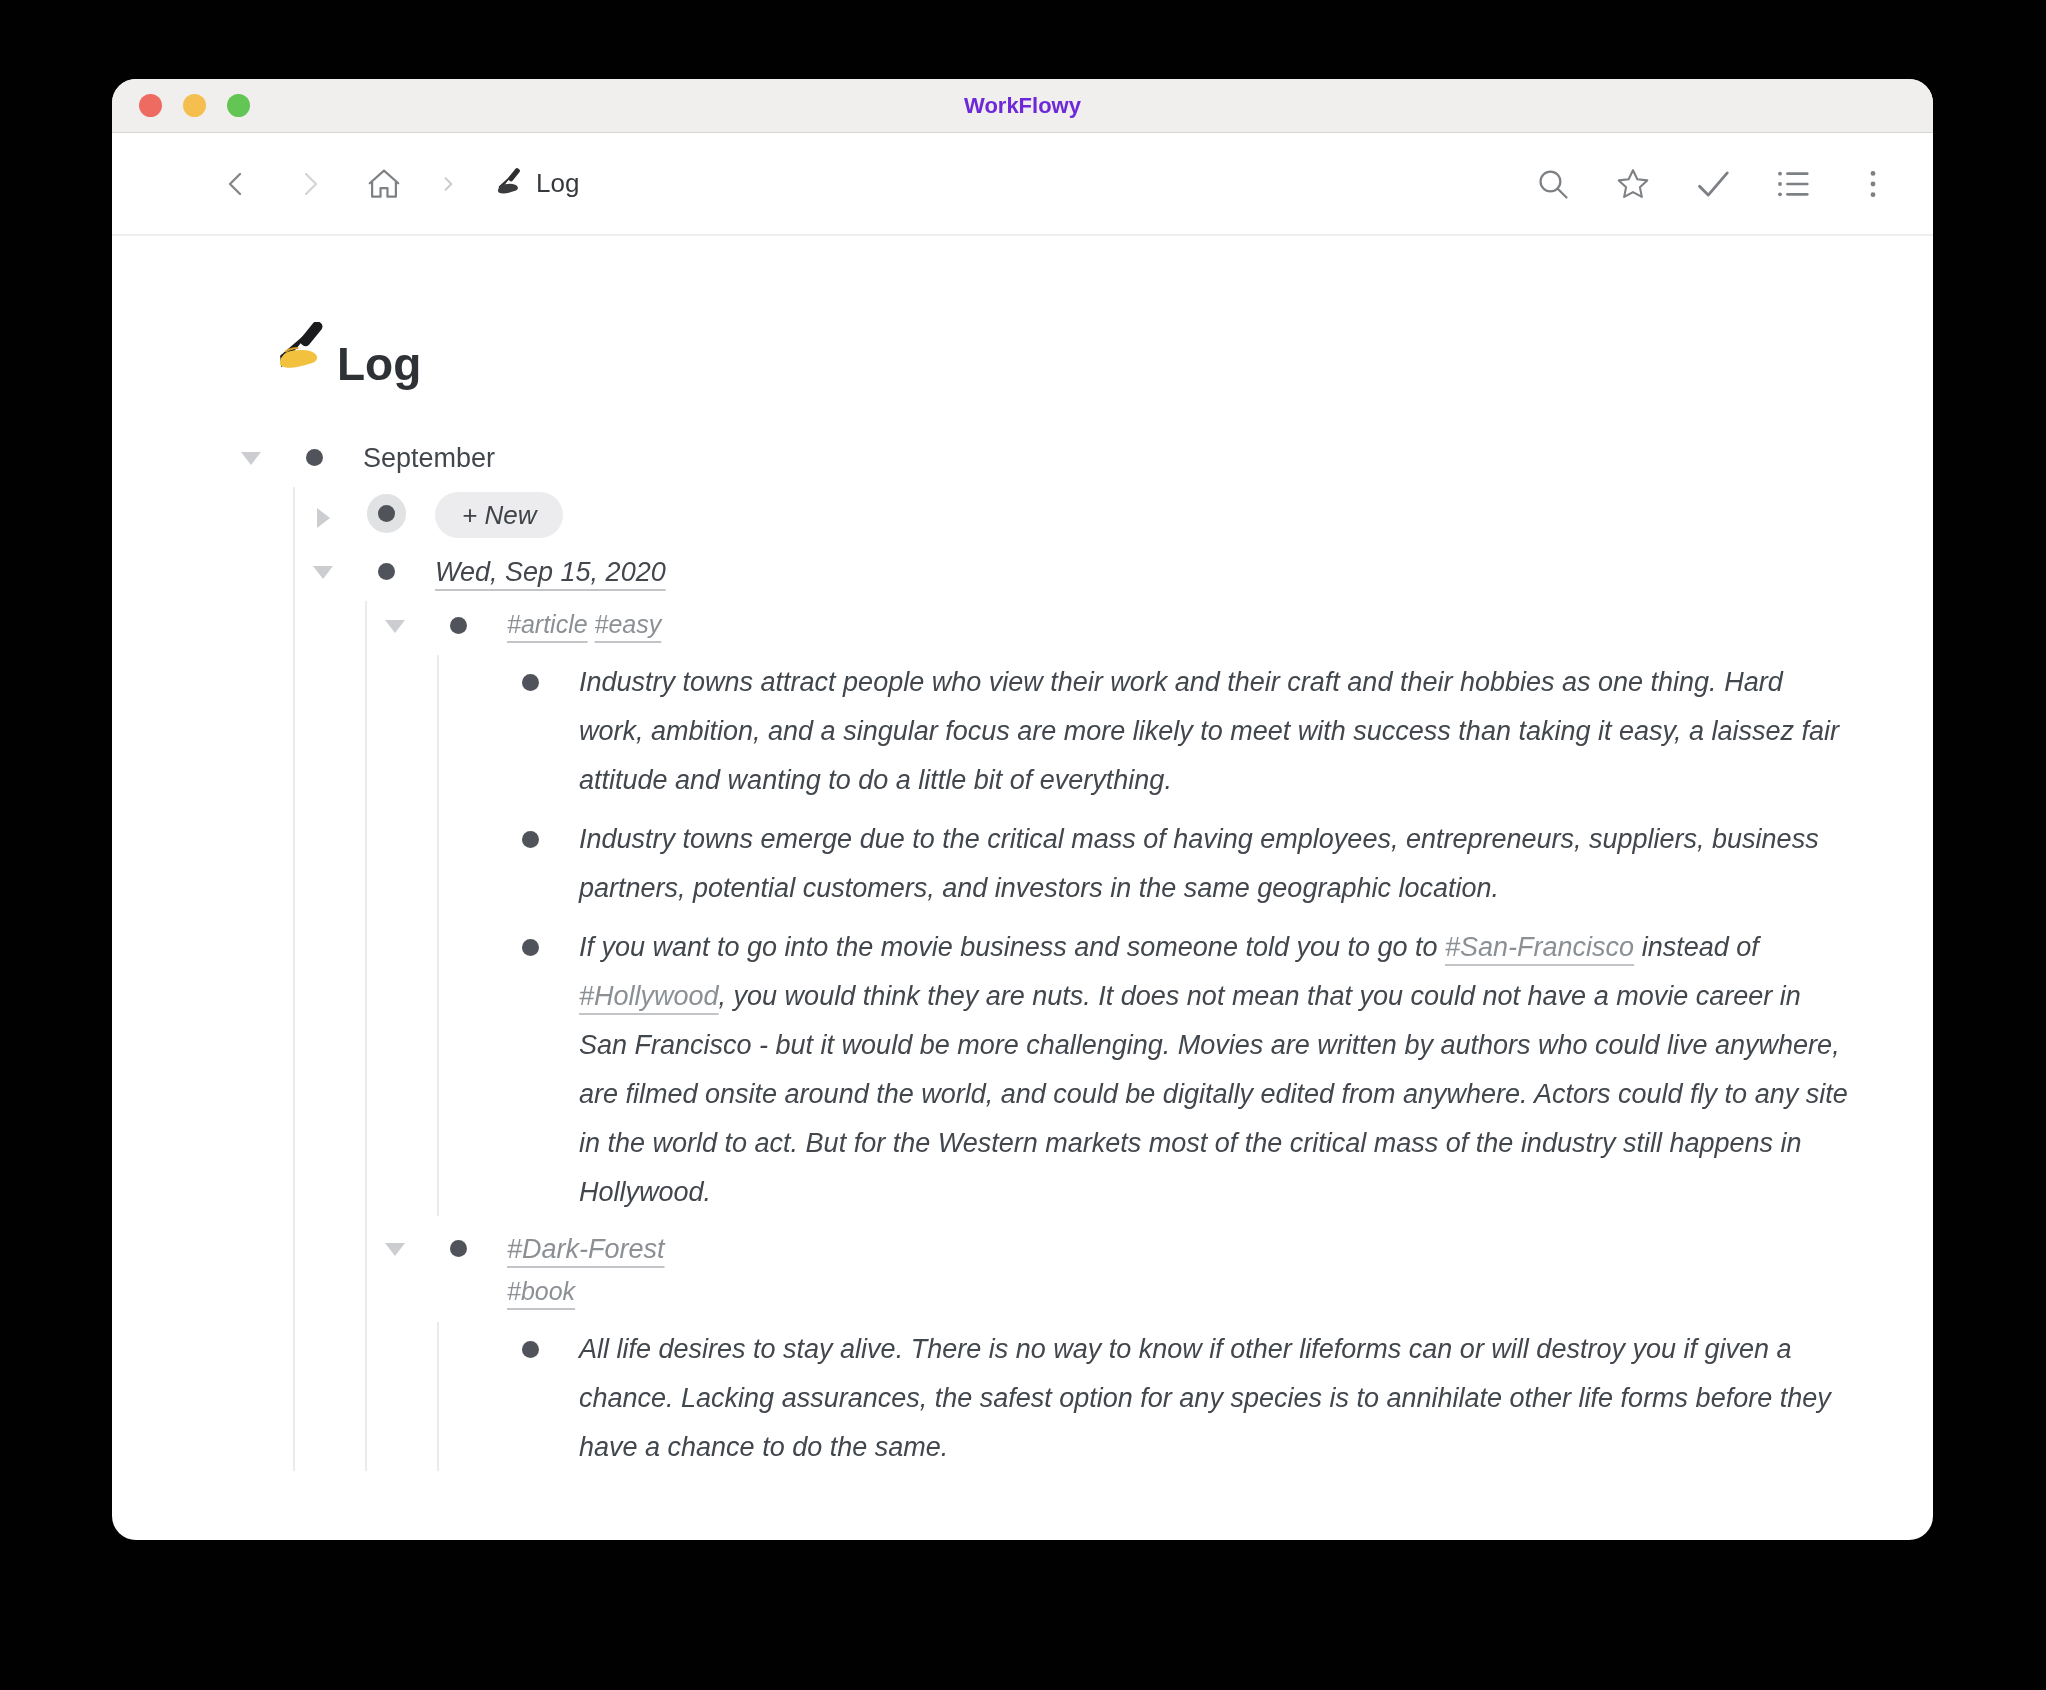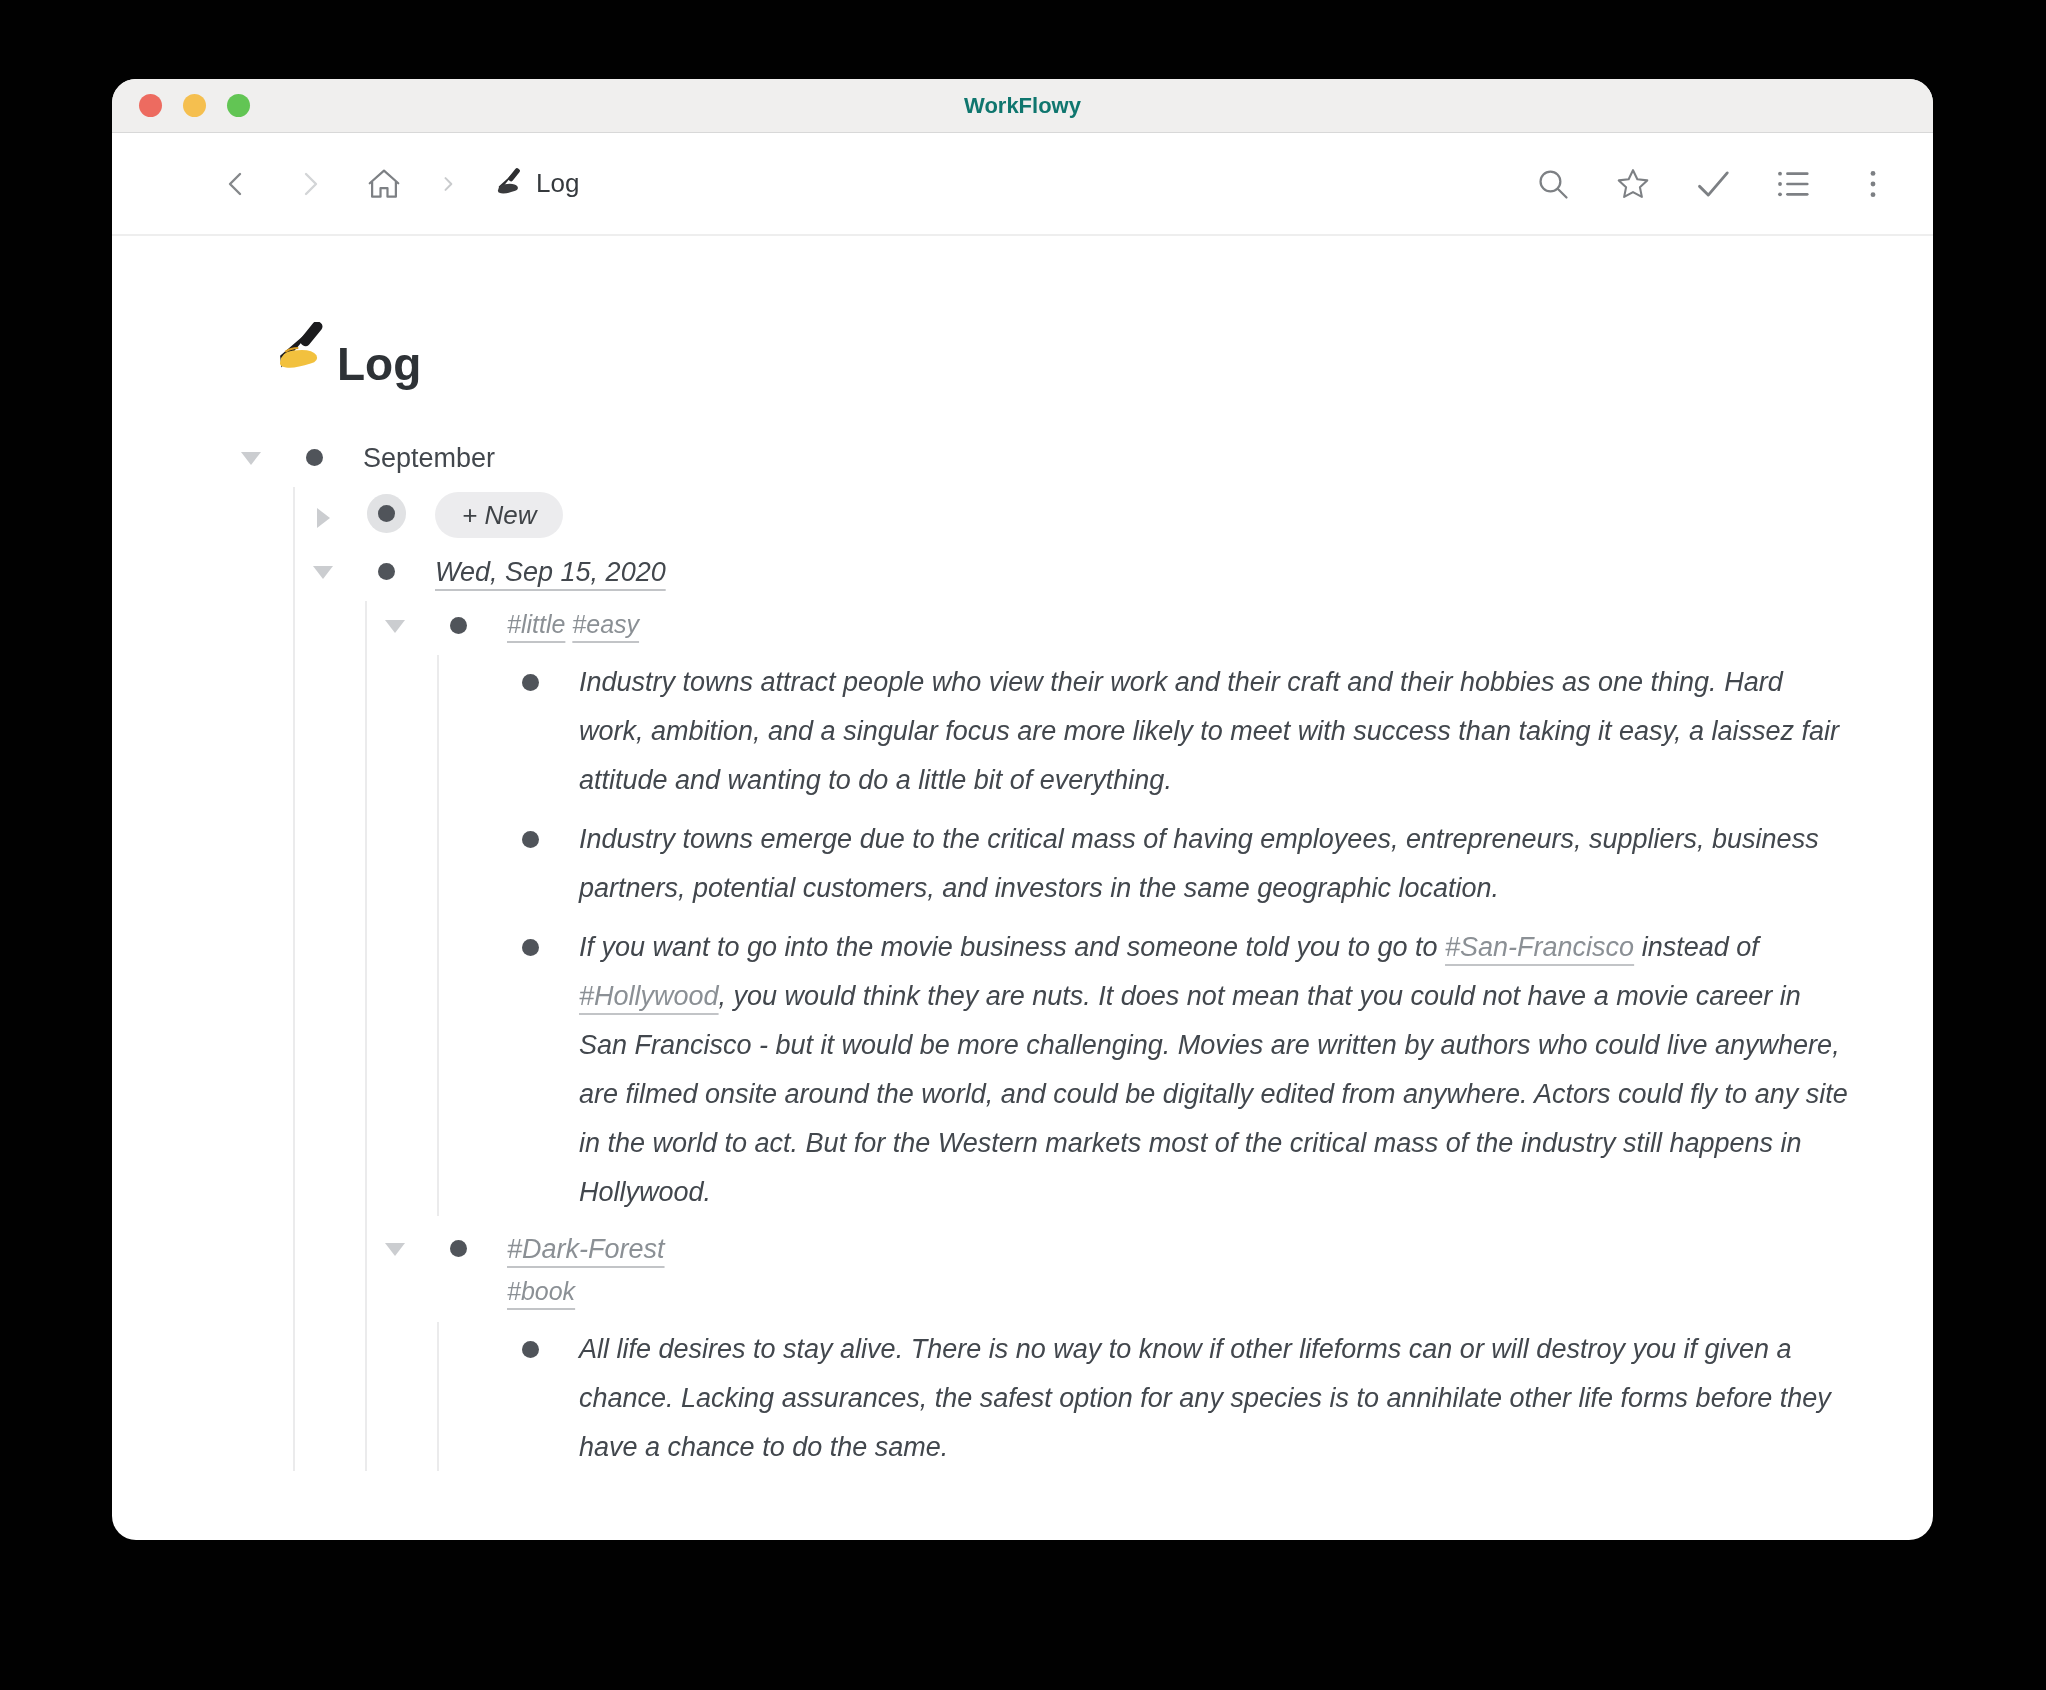--- a/index.html
+++ b/index.html
@@ -15,21 +15,21 @@
     height:54px; background:#f0efee; border-bottom:1px solid #d8d8d8;
     position:relative; display:flex; align-items:center;
   }
   .traffic { display:flex; gap:21px; padding-left:27px; }
   .light { width:23px; height:23px; border-radius:50%; }
   .light.red { background:#ed6b60; }
   .light.yellow { background:#f5bf4f; }
   .light.green { background:#62c554; }
   .win-title {
     position:absolute; left:0; right:0; text-align:center;
-    font-size:22px; font-weight:bold; color:#0f766e;
+    font-size:22px; font-weight:bold; color:#6d28d9;
   }
 
   
   .toolbar {
     height:103px; display:flex; align-items:center;
     border-bottom:2px solid #eeeeee; padding:0 40px 0 36px;
   }
   .tb-left { display:flex; align-items:center; gap:34px; }
   .tb-right { display:flex; align-items:center; gap:40px; margin-left:auto; }
   .tb-btn { display:flex; align-items:center; justify-content:center; width:40px; height:40px; cursor:pointer; }
@@ -222,21 +222,21 @@
 
             <div class="children g2">
 
               <div class="node lvl3">
                 <div class="row">
                   <div class="tri-box">
                       <div class="tri-down"></div>
                     </div>
                   <div class="blt"></div>
                   <div class="txt">
-                    <div class="note"><span class="tag">#little</span> <span class="tag">#easy</span></div>
+                    <div class="note"><span class="tag">#article</span> <span class="tag">#easy</span></div>
                   </div>
                 </div>
 
                 <div class="children g3">
                   <div class="node lvl4 para">
                     <div class="row">
                       <div class="tri-box hidden"></div>
                       <div class="blt"></div>
                       <div class="txt">
                           <div class="lbl">Industry towns attract people who view their work and their craft and their hobbies as one thing. Hard work, ambition, and a singular focus are more likely to meet with success than taking it easy, a laissez fair attitude and wanting to do a little bit of everything.</div>

